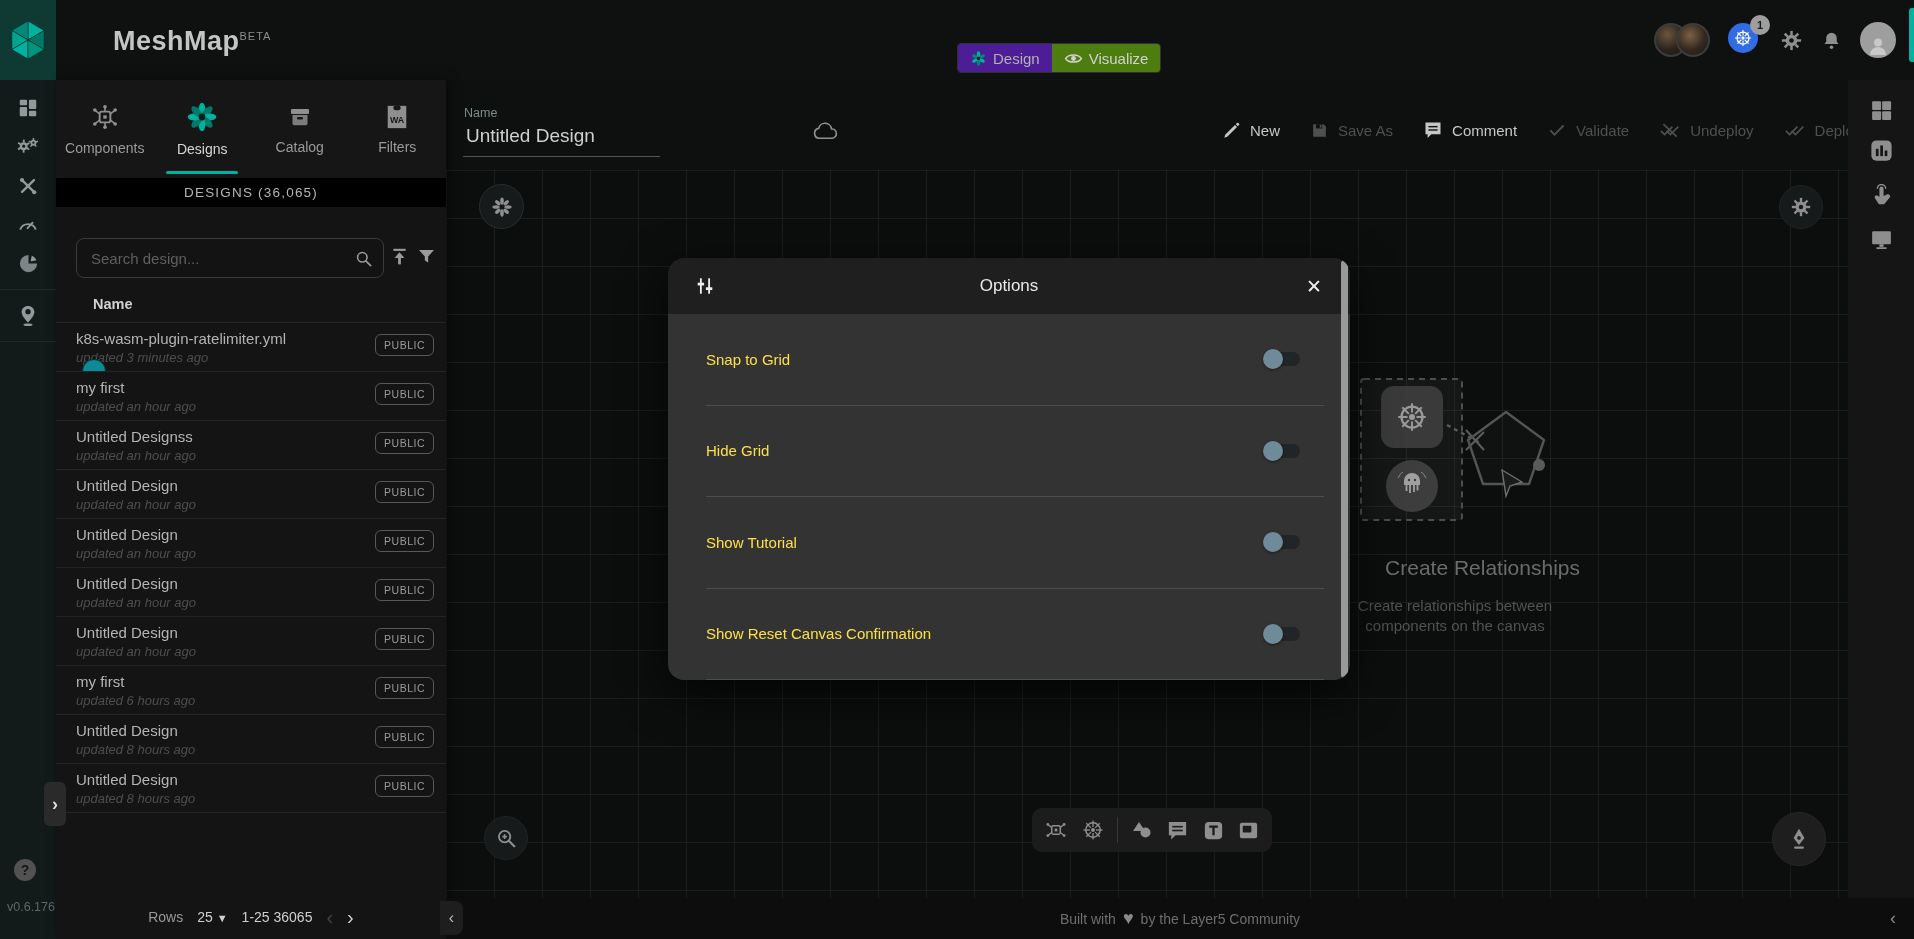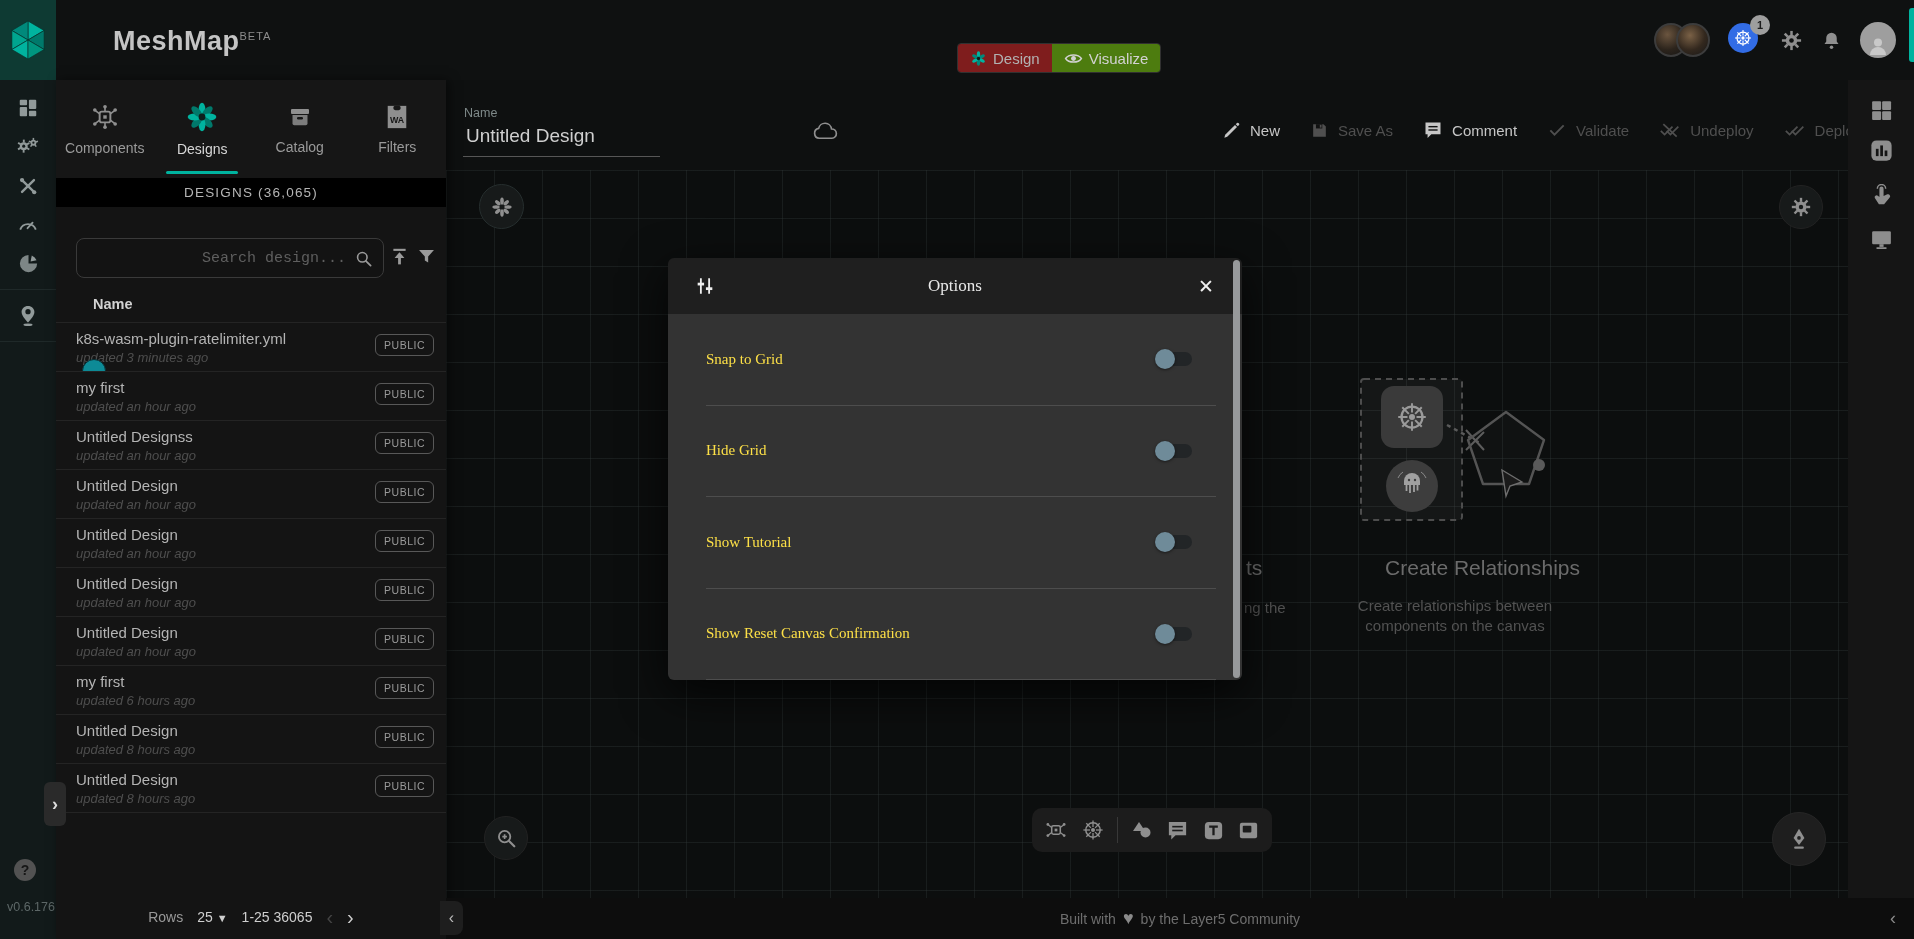--- a/index.html
+++ b/index.html
@@ -7,21 +7,21 @@
         font-family:"Liberation Sans",sans-serif;color:#ccc;-webkit-font-smoothing:antialiased;}
   .abs{position:absolute;}
   svg{display:block;}
   
   .appbar{left:0;top:0;width:1914px;height:80px;background:#0f1111;border-bottom:1px solid #16413a;}
   .logo-block{left:0;top:0;width:56px;height:80px;background:#0e3a33;display:flex;align-items:center;justify-content:center;}
   .app-title{left:113px;top:26px;font-size:27px;font-weight:bold;color:#c4c4c4;letter-spacing:.5px;}
   .app-title sup{font-size:11px;font-weight:normal;color:#8d8d8d;letter-spacing:1px;}
   .mode-toggle{left:957px;top:43px;height:28px;display:flex;border-radius:4px;overflow:hidden;border:1px solid #313131;}
   .mode{display:flex;align-items:center;gap:6px;padding:0 12px;font-size:15px;cursor:pointer;}
-  .mode.design{background:#7f1d1d;color:#b2b2b2;}
+  .mode.design{background:#4c1d95;color:#b2b2b2;}
   .mode.visualize{background:#4d7c0f;color:#d2d2d2;}
   .hdr-right{right:18px;top:0;height:80px;display:flex;align-items:center;gap:18px;}
   .ava{width:30px;height:30px;border-radius:50%;border:2px solid #3c3c3c;background:radial-gradient(circle at 38% 32%,#6b553f 0%,#2c241c 55%,#151515 100%);}
   .ava.b{margin-left:-12px;background:radial-gradient(circle at 40% 35%,#7a6146 0%,#33281e 55%,#171717 100%);}
   .k8s-wrap{position:relative;width:34px;height:34px;}
   .k8s{width:30px;height:30px;border-radius:50%;background:#326CE5;display:flex;align-items:center;justify-content:center;color:#fff;}
   .k8s-badge{position:absolute;right:-8px;top:-8px;width:20px;height:20px;border-radius:50%;background:#9e9e9e;color:#1c1c1c;
              font-size:11px;display:flex;align-items:center;justify-content:center;font-weight:bold;}
   .hicon{color:#8f8f8f;}
   .profile{width:36px;height:36px;border-radius:50%;background:#9e9e9e;display:flex;align-items:flex-end;justify-content:center;overflow:hidden;color:#c9c9c9;}
@@ -37,21 +37,21 @@
   
   .drawer{left:56px;top:80px;width:390px;height:859px;background:#141414;box-shadow:3px 0 10px rgba(0,0,0,.5);z-index:3;}
   .tabs{left:0;top:0;width:390px;height:98px;background:#161616;display:flex;}
   .tab{flex:1;position:relative;display:flex;flex-direction:column;align-items:center;justify-content:center;gap:8px;color:#8f8f8f;font-size:14px;cursor:pointer;}
   .tab .tlabel{color:#9a9a9a;}
   .tab.active .tlabel{color:#d6d6d6;}
   .tab.active::after{content:"";position:absolute;bottom:4px;left:50%;transform:translateX(-50%);width:72px;height:3px;background:#00B39F;border-radius:2px;}
   .sec-title{left:0;top:98px;width:390px;height:29px;background:#000;display:flex;align-items:center;justify-content:center;
              color:#b5b5b5;font-size:13.5px;letter-spacing:1.2px;}
   .searchbox{left:20px;top:158px;width:306px;height:38px;background:#131313;border:1px solid #3a3a3a;border-radius:8px;display:flex;align-items:center;}
-  .searchbox input{flex:1;background:transparent;border:none;outline:none;color:#22c55e;font-size:15px;padding:0 8px 0 14px;font-family:Liberation Mono, monospace;text-align:right;}
+  .searchbox input{flex:1;background:transparent;border:none;outline:none;color:#22c55e;font-size:15px;padding:0 8px 0 14px;font-family:Liberation Sans, sans-serif;}
   .searchbox input::placeholder{color:#5f5f5f;}
   .s-ic{color:#9a9a9a;margin-right:10px;}
   .mini-ic{color:#9a9a9a;cursor:pointer;}
   .col-name{left:37px;top:216px;font-size:14.5px;font-weight:bold;color:#d2d2d2;}
   .rows{left:0;top:242px;width:390px;border-top:1px solid #242424;}
   .row{position:relative;height:48px;border-bottom:1px solid #242424;overflow:hidden;cursor:pointer;}
   .row .rname{position:absolute;left:20px;top:7px;font-size:15px;color:#b4b4b4;white-space:nowrap;}
   .row .rsub{position:absolute;left:20px;top:27px;font-size:13px;font-style:italic;color:#4e4e4e;}
   .row .rbadge{position:absolute;right:12px;top:11px;height:20px;padding:0 8px;border:1px solid #585858;border-radius:6px;
                color:#9a9a9a;font-size:10.5px;display:flex;align-items:center;letter-spacing:.5px;}
@@ -84,22 +84,22 @@
   .es-sub{left:1330px;top:596px;width:250px;text-align:center;font-size:15px;line-height:20px;color:#525252;}
   .frag-title{left:1246px;top:556px;font-size:21px;color:#6b6b6b;}
   .frag-sub{left:1244px;top:599px;font-size:15px;color:#525252;}
   
   .footer{left:446px;top:898px;width:1468px;height:41px;background:#0d0d0d;display:flex;align-items:center;justify-content:center;gap:7px;
           color:#6e6e6e;font-size:14px;z-index:4;}
   .heart{color:#8a8a8a;font-size:18px;}
   .f-chev-left{left:440px;top:901px;width:23px;height:34px;background:#1e1e1e;border-radius:0 8px 8px 0;display:flex;align-items:center;justify-content:center;color:#bbb;font-size:16px;z-index:5;}
   .f-chev-right{left:1890px;top:908px;color:#8a8a8a;font-size:18px;z-index:5;}
   
-  .modal{left:668px;top:258px;width:574px;height:422px;border-radius:6px;overflow:hidden;z-index:50;
-         box-shadow:0 14px 46px rgba(0,0,0,.75);font-family:Liberation Serif, serif;}
+  .modal{left:668px;top:258px;width:682px;height:422px;border-radius:16px;overflow:hidden;z-index:50;
+         box-shadow:0 14px 46px rgba(0,0,0,.75);}
   .modal-head{height:56px;background:#1f1f1f;display:flex;align-items:center;padding:0 26px;position:relative;}
   .modal-title{position:absolute;left:0;right:0;text-align:center;font-size:17px;color:#e8e8e8;}
   .modal-close{position:absolute;right:22px;top:14px;width:28px;height:28px;display:flex;align-items:center;justify-content:center;color:#efefef;font-size:19px;cursor:pointer;}
   .modal-body{height:366px;background:#333333;display:flex;flex-direction:column;position:relative;}
   .opt-row{flex:1;display:flex;align-items:center;justify-content:space-between;padding:0 50px 0 38px;}
   .opt-label{font-size:15px;color:#fde047;}
   .opt-sep{height:1px;background:#4d4d4d;margin:0 26px 0 38px;}
   .switch{position:relative;width:34px;height:14px;border-radius:7px;background:#222527;flex:none;cursor:pointer;}
   .switch::after{content:"";position:absolute;left:-3px;top:-3px;width:20px;height:20px;border-radius:50%;background:#6F8B99;box-shadow:0 1px 3px rgba(0,0,0,.5);}
   .switch.on{background:#0a6e5e;}

